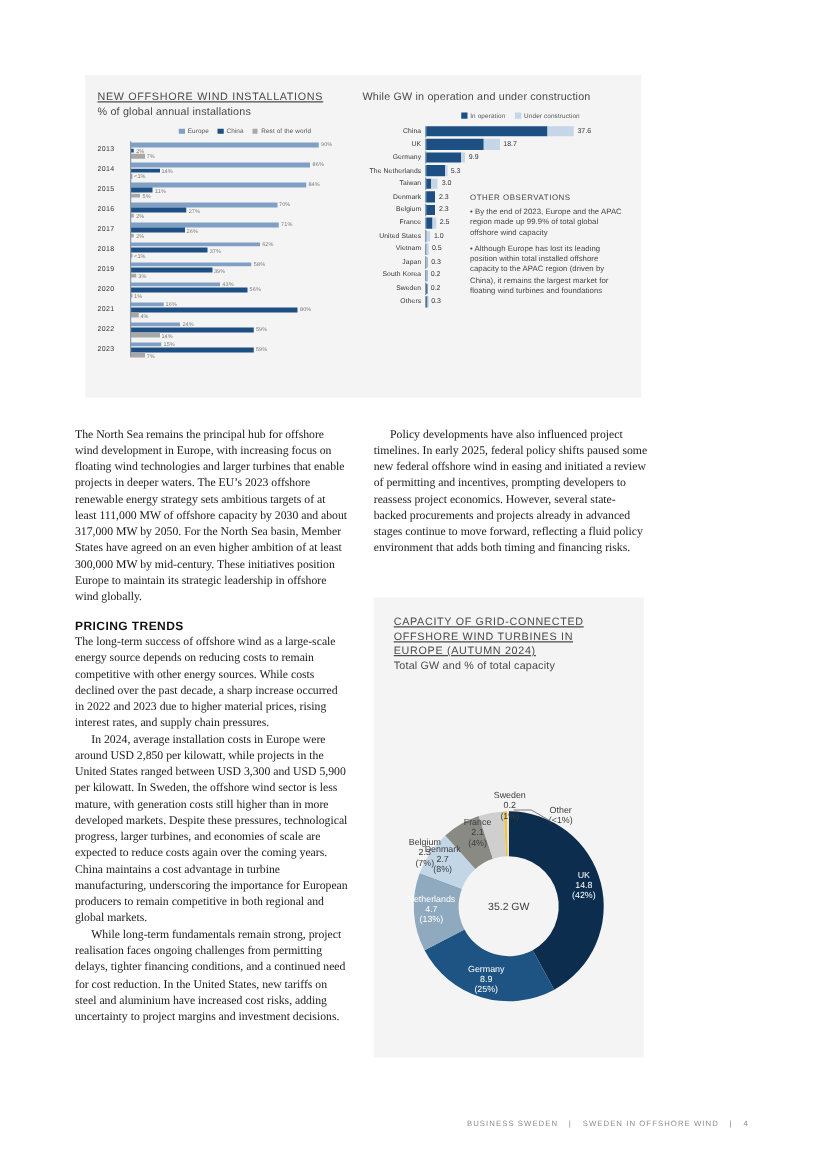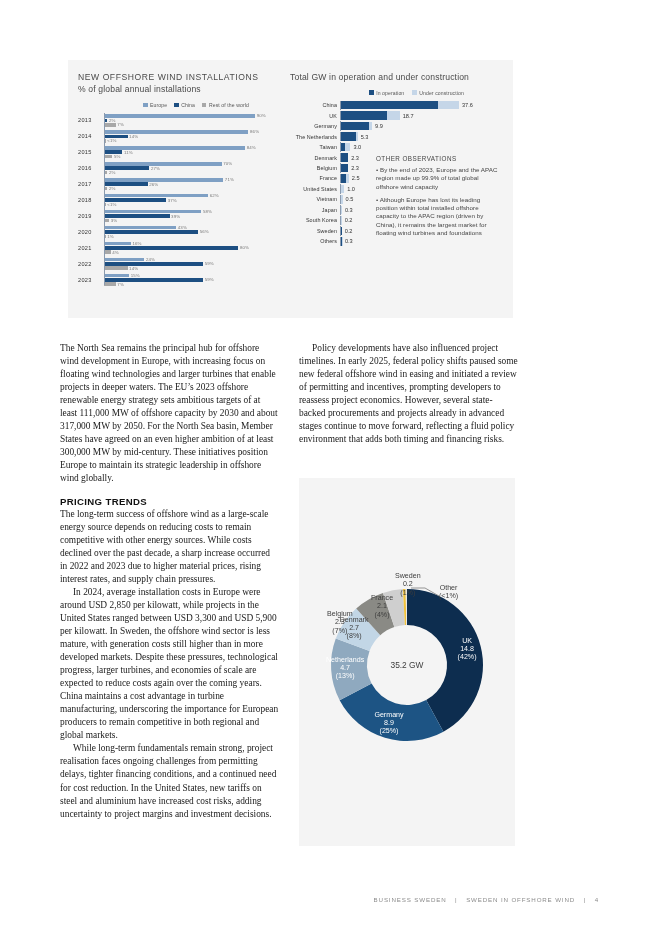--- a/index.html
+++ b/index.html
@@ -16,21 +16,21 @@
 
   
   .panel {
     position:absolute;
     background:#f4f4f4;
   }
   #charts-panel { left:68px; top:60px; width:445px; height:258px; }
 
   .chart-title {
     font-size:8.6px; letter-spacing:0.55px; color:#4a4a4a;
-    line-height:11.5px; text-transform:uppercase; font-weight:400;
+    line-height:11.5px; text-transform:uppercase; font-weight:400;text-decoration:underline;
   }
   .chart-sub {
     font-size:8.6px; color:#4a4a4a; line-height:11.5px; letter-spacing:0.15px;
   }
 
   
   #left-chart { position:absolute; left:10px; top:12px; width:212px; height:240px; }
   #left-legend { display:flex; gap:7px; justify-content:center; margin-top:7px; padding-left:24px; }
   .lg { display:flex; align-items:center; gap:2.5px; font-size:5.1px; color:#555; letter-spacing:0.1px;}
   .lg i { width:4.5px; height:4.5px; display:block; }
@@ -304,21 +304,21 @@
               <div class="bar-row">
                 <div class="bar" style="background: rgb(168, 168, 168); width: 11.76px;"></div>
                 <div class="bar-val">7%</div>
               </div>
             </div>
           </div>
         </div>
     </div>
 
     <div id="right-chart">
-      <div class="chart-sub">Total GW in operation and under construction</div>
+      <div class="chart-sub">While GW in operation and under construction</div>
 
       <div id="right-legend">
         <span class="lg">
           <i style="background:#1d4f82"></i>
           <span>In operation</span>
         </span>
         <span class="lg">
           <i style="background:#c5d6e8"></i>
           <span>Under construction</span>
         </span>
@@ -453,20 +453,26 @@
     <p>The long-term success of offshore wind as a large-scale energy source depends on reducing costs to remain competitive with other energy sources. While costs declined over the past decade, a sharp increase occurred in 2022 and 2023 due to higher material prices, rising interest rates, and supply chain pressures.</p>
     <p class="ind">In 2024, average installation costs in Europe were around USD 2,850 per kilowatt, while projects in the United States ranged between USD 3,300 and USD 5,900 per kilowatt. In Sweden, the offshore wind sector is less mature, with generation costs still higher than in more developed markets. Despite these pressures, technological progress, larger turbines, and economies of scale are expected to reduce costs again over the coming years. China maintains a cost advantage in turbine manufacturing, underscoring the importance for European producers to remain competitive in both regional and global markets.</p>
     <p class="ind">While long-term fundamentals remain strong, project realisation faces ongoing challenges from permitting delays, tighter financing conditions, and a continued need for cost reduction. In the United States, new tariffs on steel and aluminium have increased cost risks, adding uncertainty to project margins and investment decisions.</p>
   </div>
 
   <div class="col" id="col-right">
     <p class="ind">Policy developments have also influenced project timelines. In early 2025, federal policy shifts paused some new federal offshore wind in easing and initiated a review of permitting and incentives, prompting developers to reassess project economics. However, several state-backed procurements and projects already in advanced stages continue to move forward, reflecting a fluid policy environment that adds both timing and financing risks.</p>
   </div>
 
   <div class="panel" id="donut-panel">
+    <div id="donut-head">
+      <div class="chart-title">CAPACITY OF GRID-CONNECTED</div>
+      <div class="chart-title">OFFSHORE WIND TURBINES IN</div>
+      <div class="chart-title">EUROPE (autumn 2024)</div>
+      <div class="chart-sub">Total GW and % of total capacity</div>
+    </div>
     <div id="donut-wrap">
         <svg class="donut" width="188" height="190">
           <path d="M 94 19 A 76 76 0 0 1 130.42292299072432 161.70360320711143 L 113.16995946880228 130.10715958269023 A 40 40 0 0 0 94 55 Z" fill="#0d2d4f"></path>
           <path d="M 130.42292299072432 161.70360320711143 A 76 76 0 0 1 26.65690996495502 130.22652728458803 L 58.556268402607905 113.54027751820422 A 40 40 0 0 0 113.16995946880228 130.10715958269023 Z" fill="#1d5484"></path>
           <path d="M 26.65690996495502 130.22652728458803 A 76 76 0 0 1 22.79182090001811 68.44072235046855 L 56.52201100000953 81.02143281603608 A 40 40 0 0 0 58.556268402607905 113.54027751820422 Z" fill="#8fa9bf"></path>
           <path d="M 22.79182090001811 68.44072235046855 A 76 76 0 0 1 43.213319768664185 38.46051723724346 L 67.27016829929694 65.24237749328603 A 40 40 0 0 0 56.52201100000953 81.02143281603608 Z" fill="#c2d6e6"></path>
           <path d="M 43.213319768664185 38.46051723724346 A 76 76 0 0 1 69.99923134125802 22.889230320363737 L 81.36801649539896 57.046963326507225 A 40 40 0 0 0 67.27016829929694 65.24237749328603 Z" fill="#8a8a85"></path>
           <path d="M 69.99923134125802 22.889230320363737 A 76 76 0 0 1 89.93215431920514 19.10894234814461 L 91.85902858905534 55.05733807797085 A 40 40 0 0 0 81.36801649539896 57.046963326507225 Z" fill="#cfcfcf"></path>
           <path d="M 89.93215431920514 19.10894234814461 A 76 76 0 0 1 92.64347521120762 19.012107276899755 L 93.28603958484611 55.00637225099987 A 40 40 0 0 0 91.85902858905534 55.05733807797085 Z" fill="#f2c33d"></path>
           <path d="M 92.64347521120762 19.012107276899755 A 76 76 0 0 1 93.99999999999991 19 L 93.99999999999996 55 A 40 40 0 0 0 93.28603958484611 55.00637225099987 Z" fill="#e8e8e8"></path>

